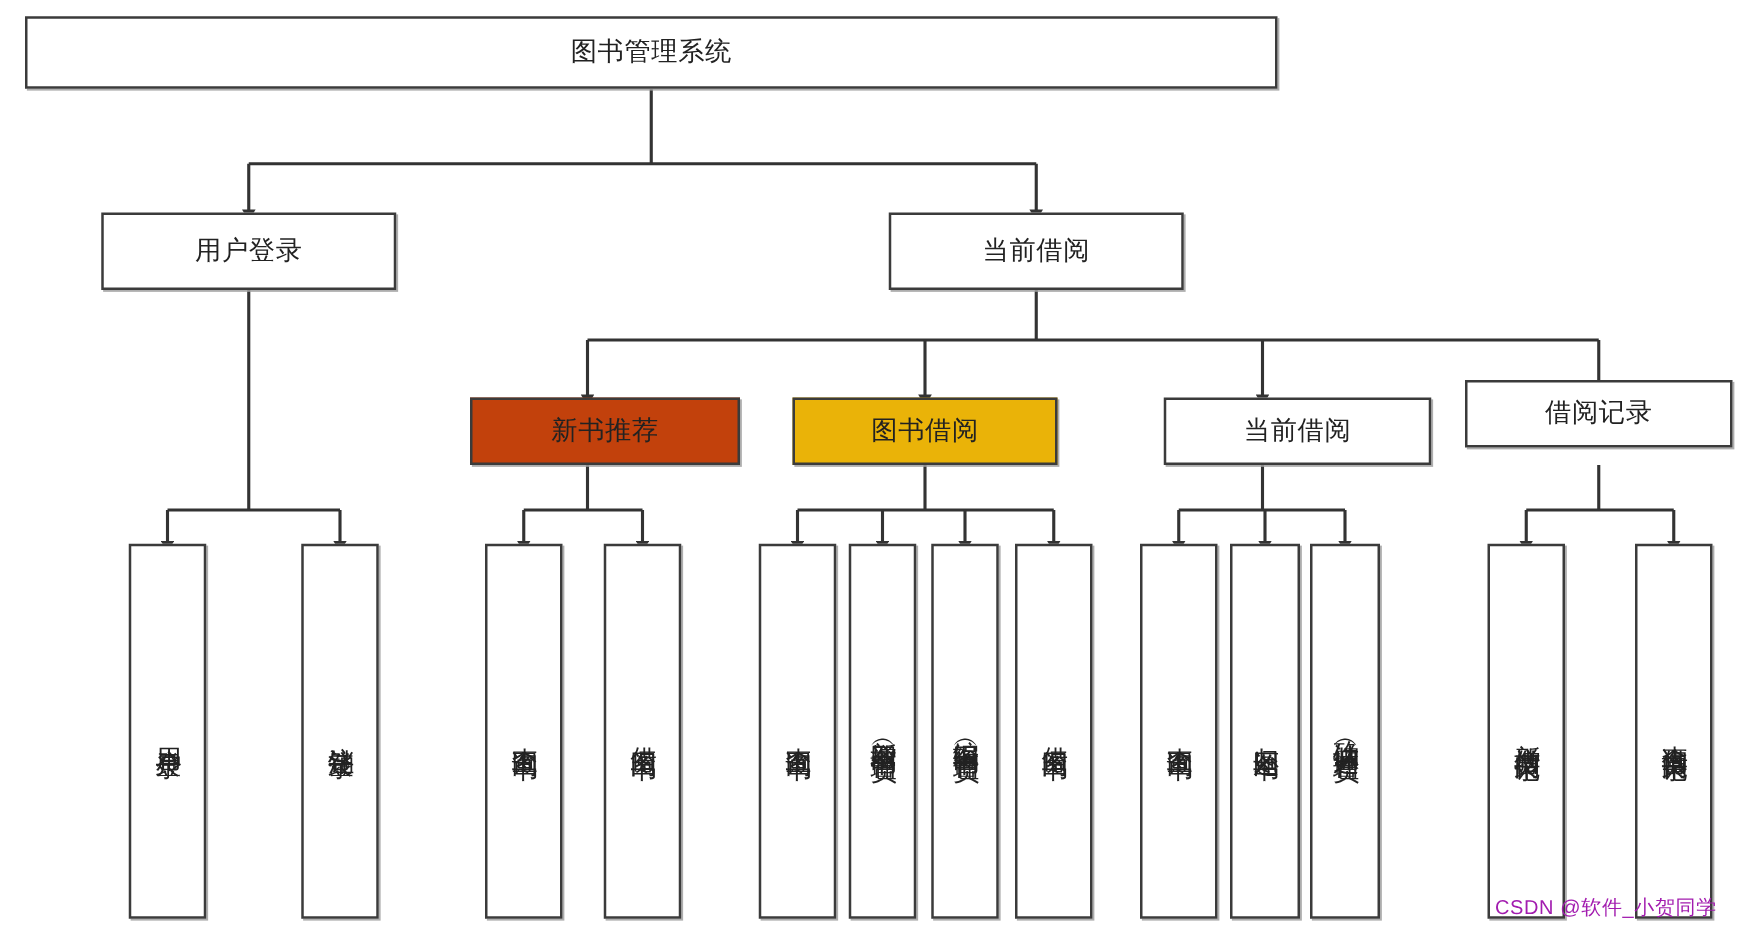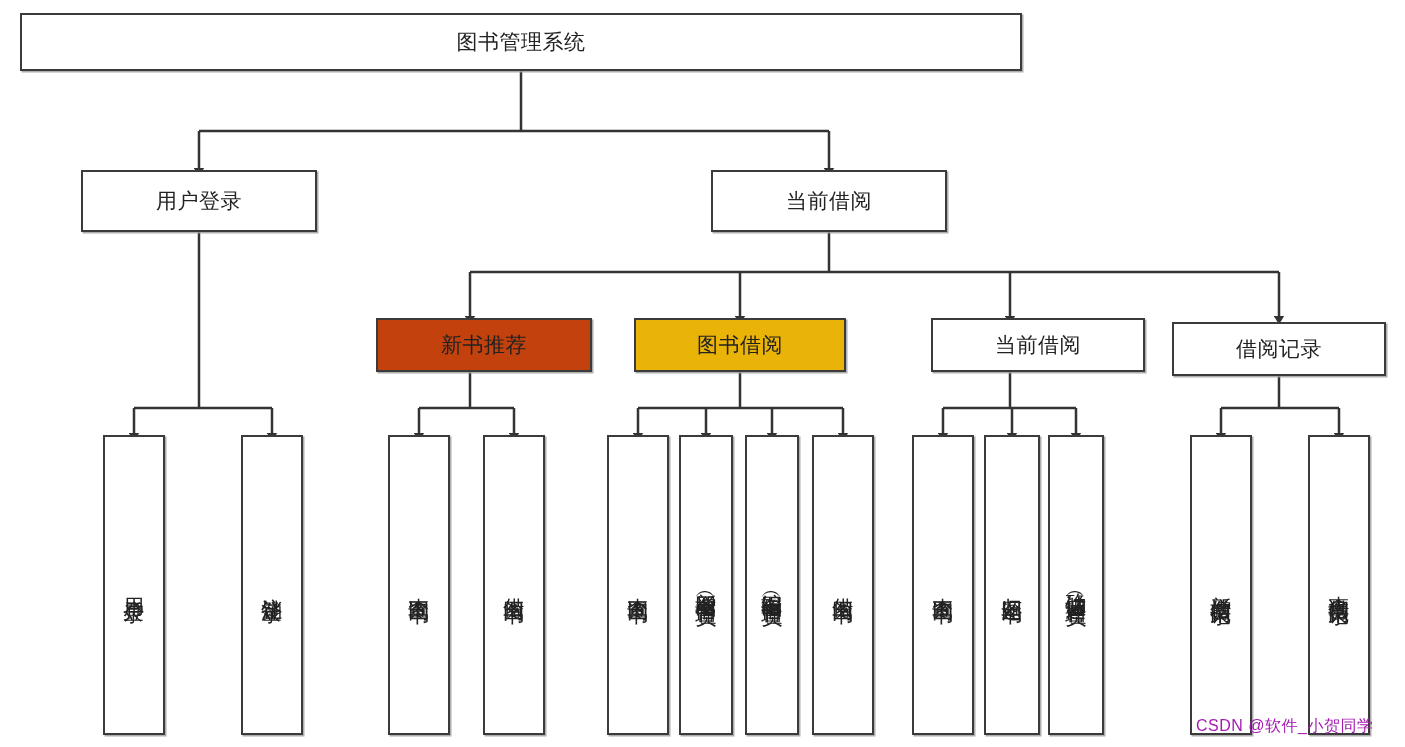--- a/index.html
+++ b/index.html
@@ -126,21 +126,21 @@
       </div>
       <div class="node horiz" style="left: 376px; top: 318px; width: 216px; height: 54px; border-color: rgb(59, 59, 59); background: #c2410c; color: rgb(34, 34, 34);">
         <span>新书推荐</span>
       </div>
       <div class="node horiz" style="left: 634px; top: 318px; width: 212px; height: 54px; border-color: rgb(59, 59, 59); background: #eab308; color: rgb(34, 34, 34);">
         <span>图书借阅</span>
       </div>
       <div class="node horiz" style="left: 903px; top: 318px; width: 214px; height: 54px; border-color: rgb(59, 59, 59); background: rgb(255, 255, 255); color: rgb(34, 34, 34); margin-left: 28px;">
         <span>当前借阅</span>
       </div>
-      <div class="node horiz" style="left: 1172px; top: 322px; width: 214px; height: 54px; border-color: rgb(59, 59, 59); background: rgb(255, 255, 255); color: rgb(34, 34, 34);">
+      <div class="node horiz" style="left: 1172px; top: 304px; width: 214px; height: 54px; border-color: rgb(59, 59, 59); background: rgb(255, 255, 255); color: rgb(34, 34, 34);">
         <span>借阅记录</span>
       </div>
       <div class="node vert" style="left: 103px; top: 435px; width: 62px; height: 300px; border-color: rgb(59, 59, 59); background: rgb(255, 255, 255); color: rgb(34, 34, 34);">
         <span class="vtext">用户登录</span>
       </div>
       <div class="node vert" style="left: 241px; top: 435px; width: 62px; height: 300px; border-color: rgb(59, 59, 59); background: rgb(255, 255, 255); color: rgb(34, 34, 34);">
         <span class="vtext">注销登录</span>
       </div>
       <div class="node vert" style="left: 388px; top: 435px; width: 62px; height: 300px; border-color: rgb(59, 59, 59); background: rgb(255, 255, 255); color: rgb(34, 34, 34);">
         <span class="vtext">查询图书</span>

